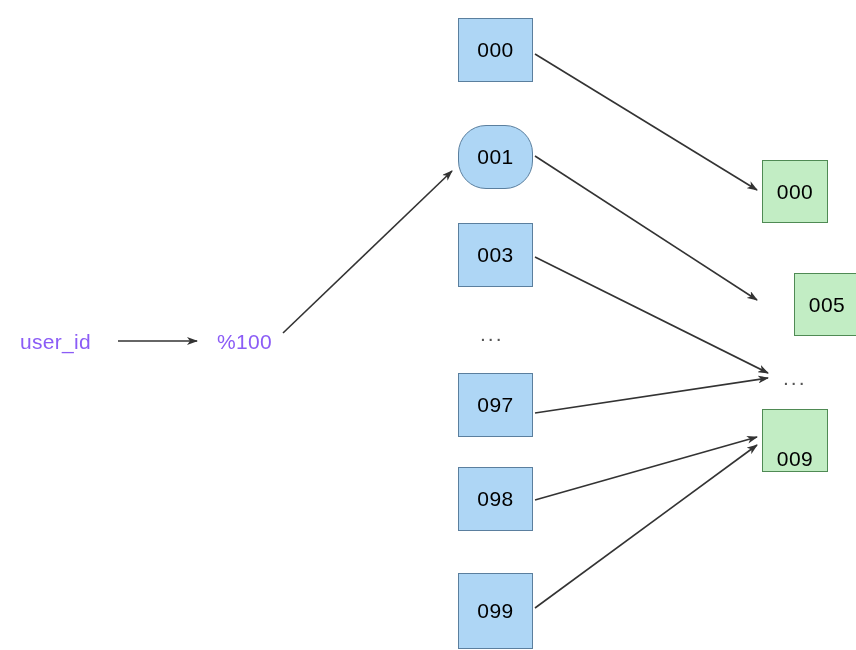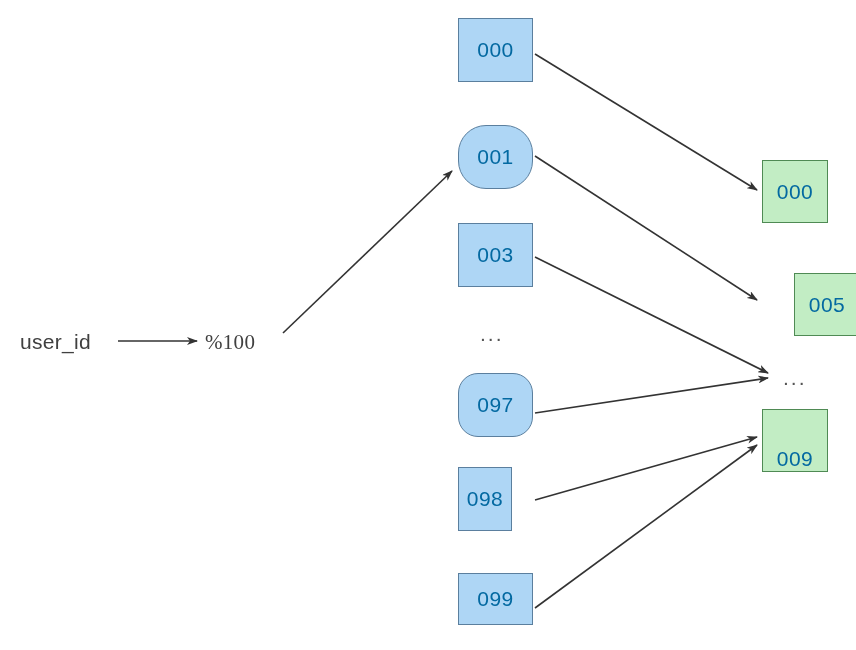--- a/index.html
+++ b/index.html
@@ -23,35 +23,35 @@
     height: 650px;
     pointer-events: none;
   }
   .node {
     position: absolute;
     box-sizing: border-box;
     display: flex;
     align-items: center;
     justify-content: center;
     font-size: 21px;
-    color: #0369a1;
+    color: #000000;
     letter-spacing: 0.5px;
   }
   .node-blue {
     background: #aed6f5;
     border: 1.6px solid #5b7f9e;
   }
   .node-green {
     background: #c2edc4;
     border: 1.6px solid #4f8a54;
   }
   .plain-label {
     position: absolute;
     font-size: 21px;
-    color: #404040;
+    color: #8b5cf6;
     white-space: nowrap;
     letter-spacing: 0.3px;
   }
   .ellipsis {
     position: absolute;
     font-size: 21px;
     color: #555555;
     letter-spacing: 2px;
     white-space: nowrap;
   }
@@ -74,39 +74,39 @@
         <line x1="535" y1="156" x2="757" y2="300"></line>
         <line x1="535" y1="257" x2="768" y2="373"></line>
         <line x1="535" y1="413" x2="768" y2="378"></line>
         <line x1="535" y1="500" x2="757" y2="437"></line>
         <line x1="535" y1="608" x2="757" y2="445"></line>
       </g>
   </svg>
 
   <div class="plain-label" style="left:20px; top:330px;">user_id</div>
 
-  <div class="plain-label" style="left:205px; top:330px;font-family:Liberation Serif, serif;">%100</div>
+  <div class="plain-label" style="left:217px; top:330px;">%100</div>
 
   <div id="blue-column">
       <div class="node node-blue" style="left: 458px; top: 18px; width: 75px; height: 64px;">
         <span>000</span>
       </div>
       <div class="node node-blue" style="left: 458px; top: 125px; width: 75px; height: 64px; border-radius: 28px;">
         <span>001</span>
       </div>
       <div class="node node-blue" style="left: 458px; top: 223px; width: 75px; height: 64px; justify-content: center;">
         <span>003</span>
       </div>
-      <div class="node node-blue" style="left: 458px; top: 373px; width: 75px; height: 64px; border-radius: 20px;">
+      <div class="node node-blue" style="left: 458px; top: 373px; width: 75px; height: 64px;">
         <span>097</span>
       </div>
-      <div class="node node-blue" style="left: 458px; top: 467px; width: 54px; height: 64px;">
+      <div class="node node-blue" style="left: 458px; top: 467px; width: 75px; height: 64px;">
         <span>098</span>
       </div>
-      <div class="node node-blue" style="left: 458px; top: 573px; width: 75px; height: 52px;">
+      <div class="node node-blue" style="left: 458px; top: 573px; width: 75px; height: 76px;">
         <span>099</span>
       </div>
     </div>
   <div id="green-column">
       <div class="node node-green" style="left: 762px; top: 160px; width: 66px; height: 63px;">
         <span>000</span>
       </div>
       <div class="node node-green" style="left: 762px; top: 273px; width: 66px; height: 63px; margin-left: 32px;">
         <span>005</span>
       </div>

